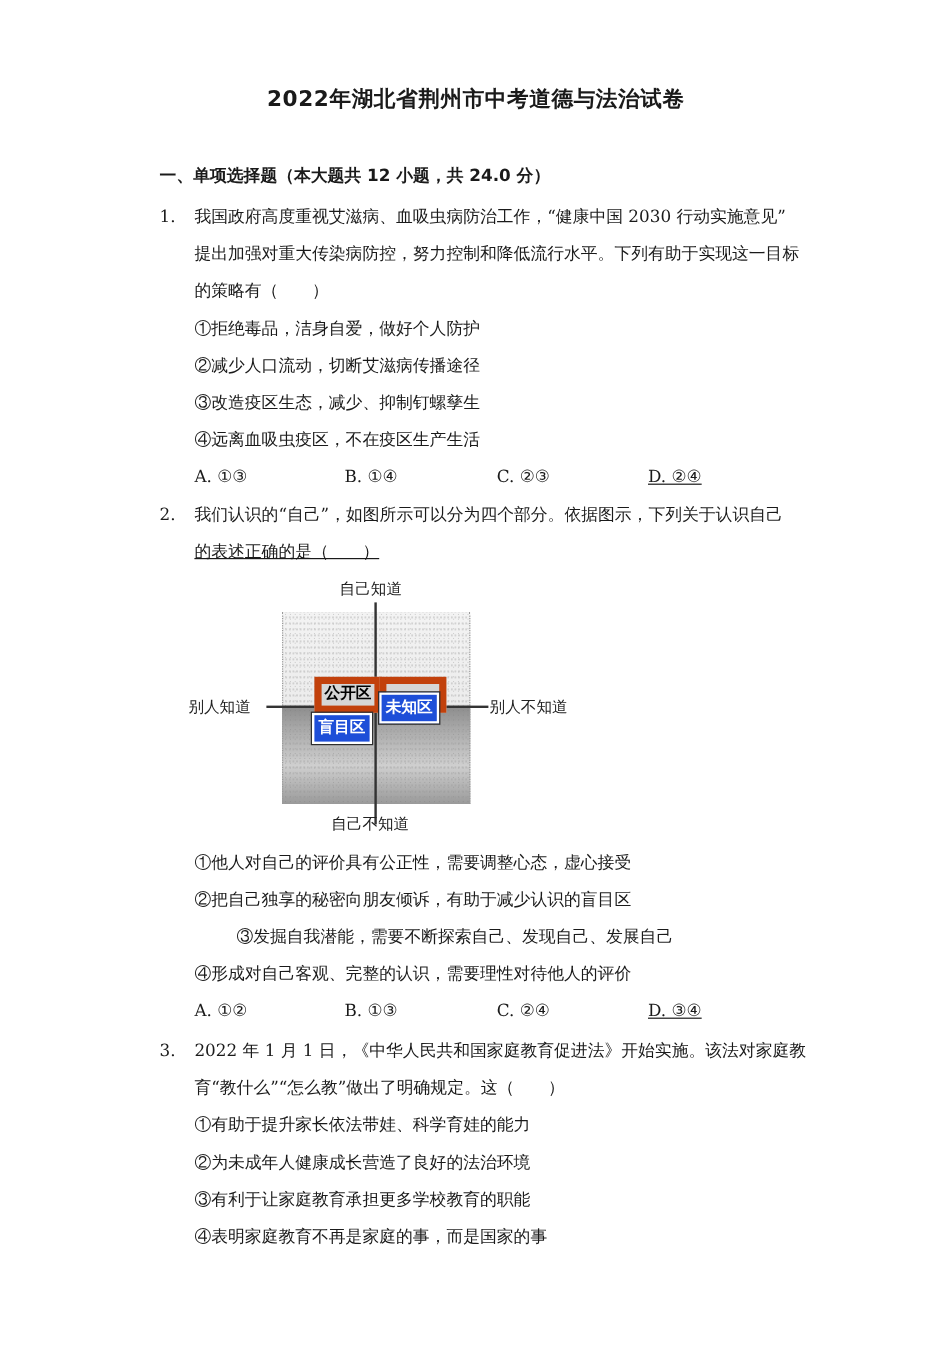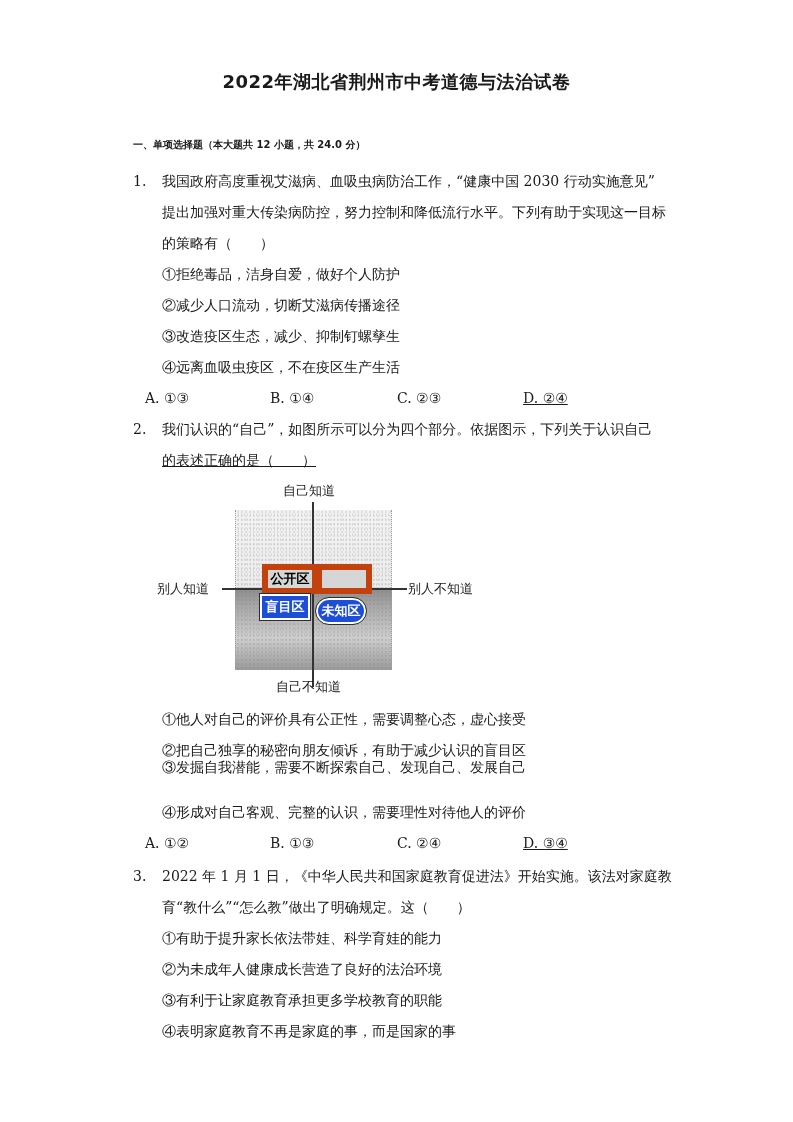--- a/index.html
+++ b/index.html
@@ -8,27 +8,27 @@
       font-family: "DejaVu Serif", "Liberation Serif", serif;
       color: #1a1a1a;
     }
     .title {
       position: absolute; top: 70px; left: 0; width: 793px; text-align: center;
       font-size: 18px; font-weight: bold; letter-spacing: 0.5px;
       font-family: "DejaVu Sans", "Liberation Sans", sans-serif;
     }
     .section {
       position: absolute; top: 138px; left: 133px;
-      font-size: 10px; font-weight: bold;
+      font-size: 14px; font-weight: bold;
       font-family: "DejaVu Sans", "Liberation Sans", sans-serif;
     }
     .q { position: absolute; left: 133px; width: 540px; font-size: 14px; }
     .qnum { position: absolute; left: 0; top: 0; width: 24px; }
     .line { position: absolute; left: 29px; white-space: nowrap; height: 31px; line-height: 31px; }
-    .opts { position: absolute; left: 12px; height: 31px; line-height: 31px; width: 520px; }
+    .opts { position: absolute; left: 29px; height: 31px; line-height: 31px; width: 520px; }
     .opt { position: absolute; top: 0; white-space: nowrap; }
     .opt:nth-child(1) { left: 0; }
     .opt:nth-child(2) { left: 125px; }
     .opt:nth-child(3) { left: 252px; text-align: center; }
     .opt:nth-child(4) { left: 378px; text-decoration: underline; }
     .qnum { line-height: 31px; height: 31px; }
 
     
     .diagram { position: absolute; left: 150px; top: 480px; width: 350px; height: 220px; }
     .dlabel {
@@ -95,27 +95,27 @@
     <div class="dbox"></div>
     <div class="vline"></div>
     <div class="hline"></div>
     <div class="dlabel" style="left:133px; top:2px;">自己知道</div>
     <div class="dlabel" style="left:126px; top:198px;">自己不知道</div>
     <div class="dlabel" style="left:7px; top:100px;">别人知道</div>
     <div class="dlabel" style="left:258px; top:100px;">别人不知道</div>
     <div class="zone light" style="left:112px; top:84px; width:44px; height:18px; line-height:18px;">公开区</div>
     <div class="zone light" style="left:166px; top:84px; width:44px; height:18px; line-height:18px;"></div>
     <div class="zone dark" style="left:110px; top:114px; width:46px;">盲目区</div>
-    <div class="zone dark" style="left:166px; top:118px; width:46px;border-radius:13px;">未知区</div>
+    <div class="zone dark" style="left:166px; top:97px; width:46px;">未知区</div>
   </div>
 
   <div class="q" style="top:704px;">
     <div class="line" style="top:0;">①他人对自己的评价具有公正性，需要调整心态，虚心接受</div>
     <div class="line" style="top:31px;">②把自己独享的秘密向朋友倾诉，有助于减少认识的盲目区</div>
-    <div class="line" style="top:48px;">③发掘自我潜能，需要不断探索自己、发现自己、发展自己</div>
+    <div class="line" style="top:62px;margin-left:35px;">③发掘自我潜能，需要不断探索自己、发现自己、发展自己</div>
     <div class="line" style="top:93px;">④形成对自己客观、完整的认识，需要理性对待他人的评价</div>
     <div class="opts" style="top:124px;">
       <span class="opt">A. ①②</span>
       <span class="opt">B. ①③</span>
       <span class="opt">C. ②④</span>
       <span class="opt">D. ③④</span>
     </div>
   </div>
 
   <div class="q" style="top:861px;">

